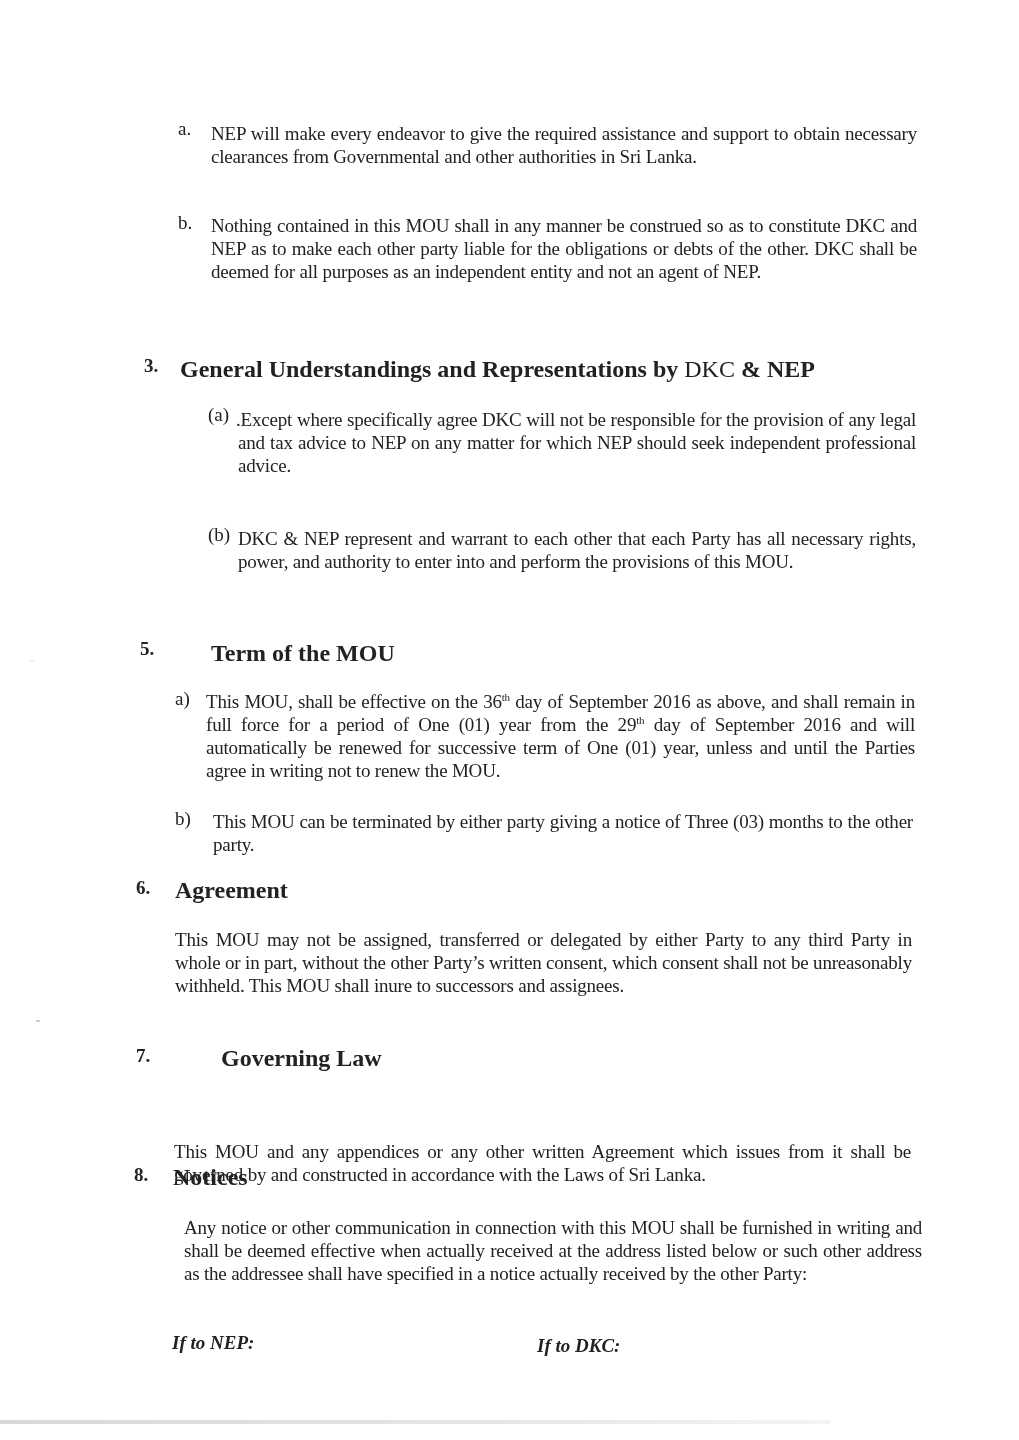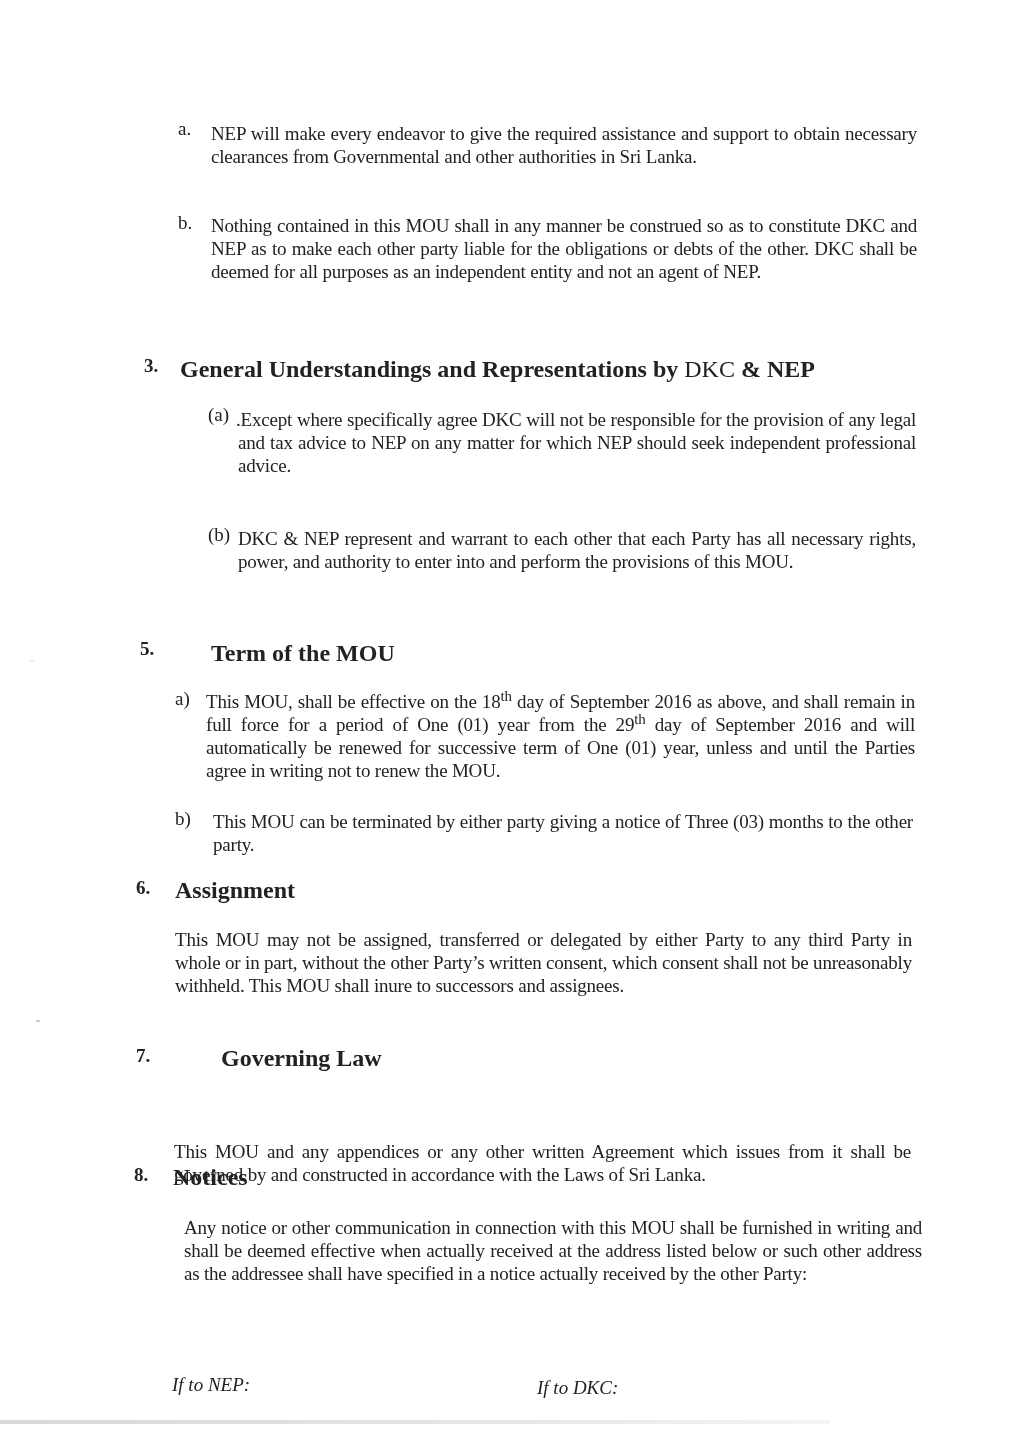--- a/index.html
+++ b/index.html
@@ -6,22 +6,22 @@
   body {
     width: 1019px; height: 1440px; background: #ffffff; position: relative; overflow: hidden;
     font-family: "Liberation Serif", "DejaVu Serif", serif; color: #222;
   }
   .txt { position: absolute; font-size: 19px; line-height: 23px; letter-spacing: -0.2px; }
   .just { text-align: justify; text-align-last: left; }
   .num { position: absolute; font-size: 19px; font-weight: bold; }
   .head { position: absolute; font-size: 24px; font-weight: bold; }
   .lbl { position: absolute; font-size: 19px; }
   b { font-weight: normal; }
-  sup { font-size: 15px; line-height: 0; }
-  .ital { position: absolute; font-size: 19px; font-style: italic; font-weight: normal; margin-top: 42px; }
+  sup { font-size: 11px; line-height: 0; }
+  .ital { position: absolute; font-size: 19px; font-style: italic; font-weight: bold; }
   .scanline { position: absolute; left: 0; top: 1420px; width: 830px; height: 4px;
     background: linear-gradient(to right, #d8d8d8, #e6e6e6 60%, #f4f4f4); }
   .spec { position: absolute; width: 4px; height: 2px; background: #ccc; }
 </style>
 </head>
 <body>
 
 <div class="lbl" style="left:178px; top:118px;">a.</div>
 <div class="txt just" style="left:211px; top:122px; width:706px;"><b>NEP</b><span> will make every endeavor to give the required assistance and support to obtain necessary clearances from Governmental and other authorities in Sri Lanka.</span></div>
 
@@ -37,28 +37,28 @@
 <div class="txt just" style="left:238px; top:408px; width:678px; text-indent:-2px;"><span> .Except where specifically agree DKC will not be responsible for the provision of any legal and tax advice to </span><b>NEP</b><span> on any matter for which NEP should seek independent professional advice.</span></div>
 
 <div class="lbl" style="left:208px; top:524px;">(b)</div>
 <div class="txt just" style="left:238px; top:527px; width:678px;"><span>DKC &amp; </span><b>NEP</b><span> represent and warrant to each other that each Party has all necessary rights, power, and authority to enter into and perform the provisions of this MOU.</span></div>
 
 <div class="num" style="left:140px; top:638px;">5.</div>
 <div class="head" style="left:211px; top:640px;">Term of the MOU</div>
 
 <div class="lbl" style="left:175px; top:688px;">a)</div>
 <div class="txt just" style="left:206px; top:690px; width:709px;">
-  <span>This MOU, shall be effective on the 18</span><sup>th</sup><span>  day of September 2016  as above, and shall remain in full force for a period of One (01) year from the 29</span><sup>th</sup><span> day of September 2016 and will automatically be renewed for successive term of One (01) year, unless and until the Parties agree in writing not to renew the MOU.</span>
+  <span>This MOU, shall be effective on the 36</span><sup>th</sup><span>  day of September 2016  as above, and shall remain in full force for a period of One (01) year from the 29</span><sup>th</sup><span> day of September 2016 and will automatically be renewed for successive term of One (01) year, unless and until the Parties agree in writing not to renew the MOU.</span>
 </div>
 
 <div class="lbl" style="left:175px; top:808px;">b)</div>
 <div class="txt just" style="left:213px; top:810px; width:700px;">This MOU can be terminated by either party giving a notice of Three (03) months to the other party.</div>
 
 <div class="num" style="left:136px; top:877px;">6.</div>
-<div class="head" style="left:175px; top:877px;">Assignment</div>
+<div class="head" style="left:175px; top:877px;">Agreement</div>
 <div class="txt just" style="left:175px; top:928px; width:737px;">This MOU may not be assigned, transferred or delegated by either Party to any third Party in whole or in part, without the other Party’s written consent, which consent shall not be unreasonably withheld. This MOU shall inure to successors and assignees.</div>
 
 <div class="num" style="left:136px; top:1045px;">7.</div>
 <div class="head" style="left:174px; top:1045px;margin-left:47px;">Governing Law</div>
 <div class="txt just" style="left:174px; top:1140px; width:737px;">This MOU and any appendices or any other written Agreement which issues from it shall be governed by and constructed in accordance with the Laws of Sri Lanka.</div>
 
 <div class="num" style="left:134px; top:1164px;">8.</div>
 <div class="head" style="left:173px; top:1164px;text-align:center;">Notices</div>
 <div class="txt just" style="left:172px; top:1216px; width:738px;margin-left:12px;">Any notice or other communication in connection with this MOU shall be furnished in writing and shall be deemed effective when actually received at the address listed below or such other address as the addressee shall have specified in a notice actually received by the other Party:</div>
 

